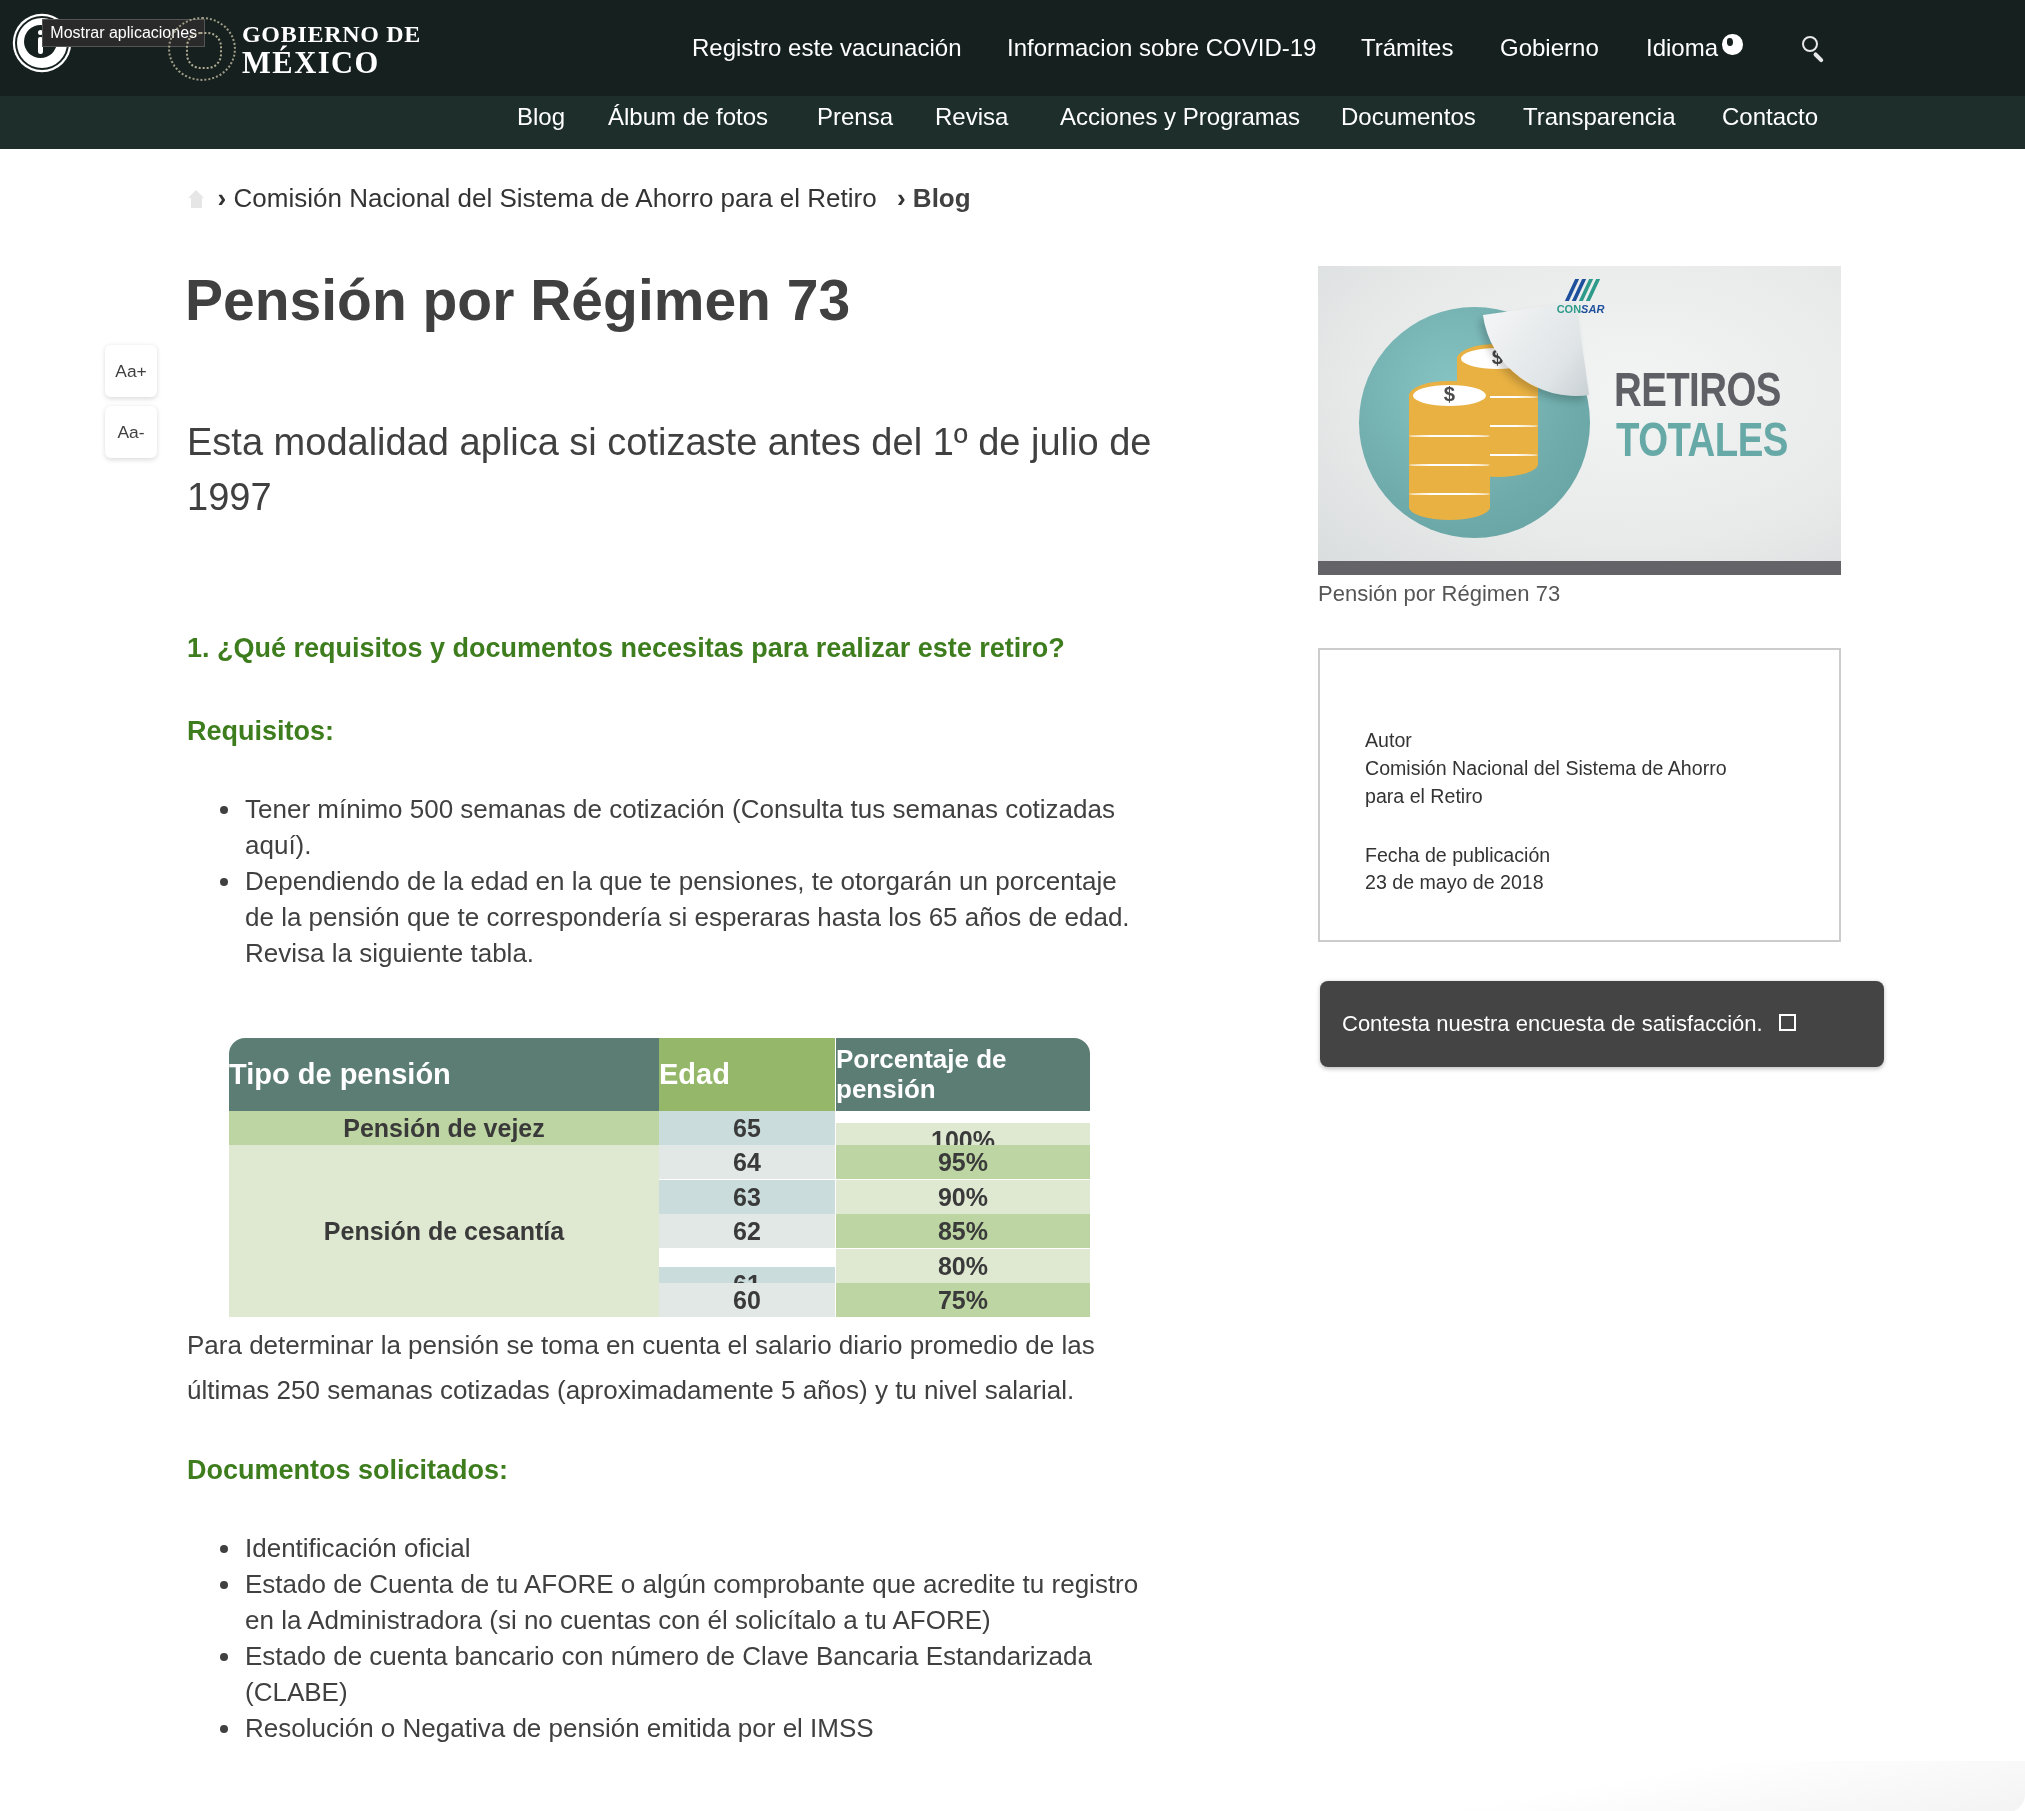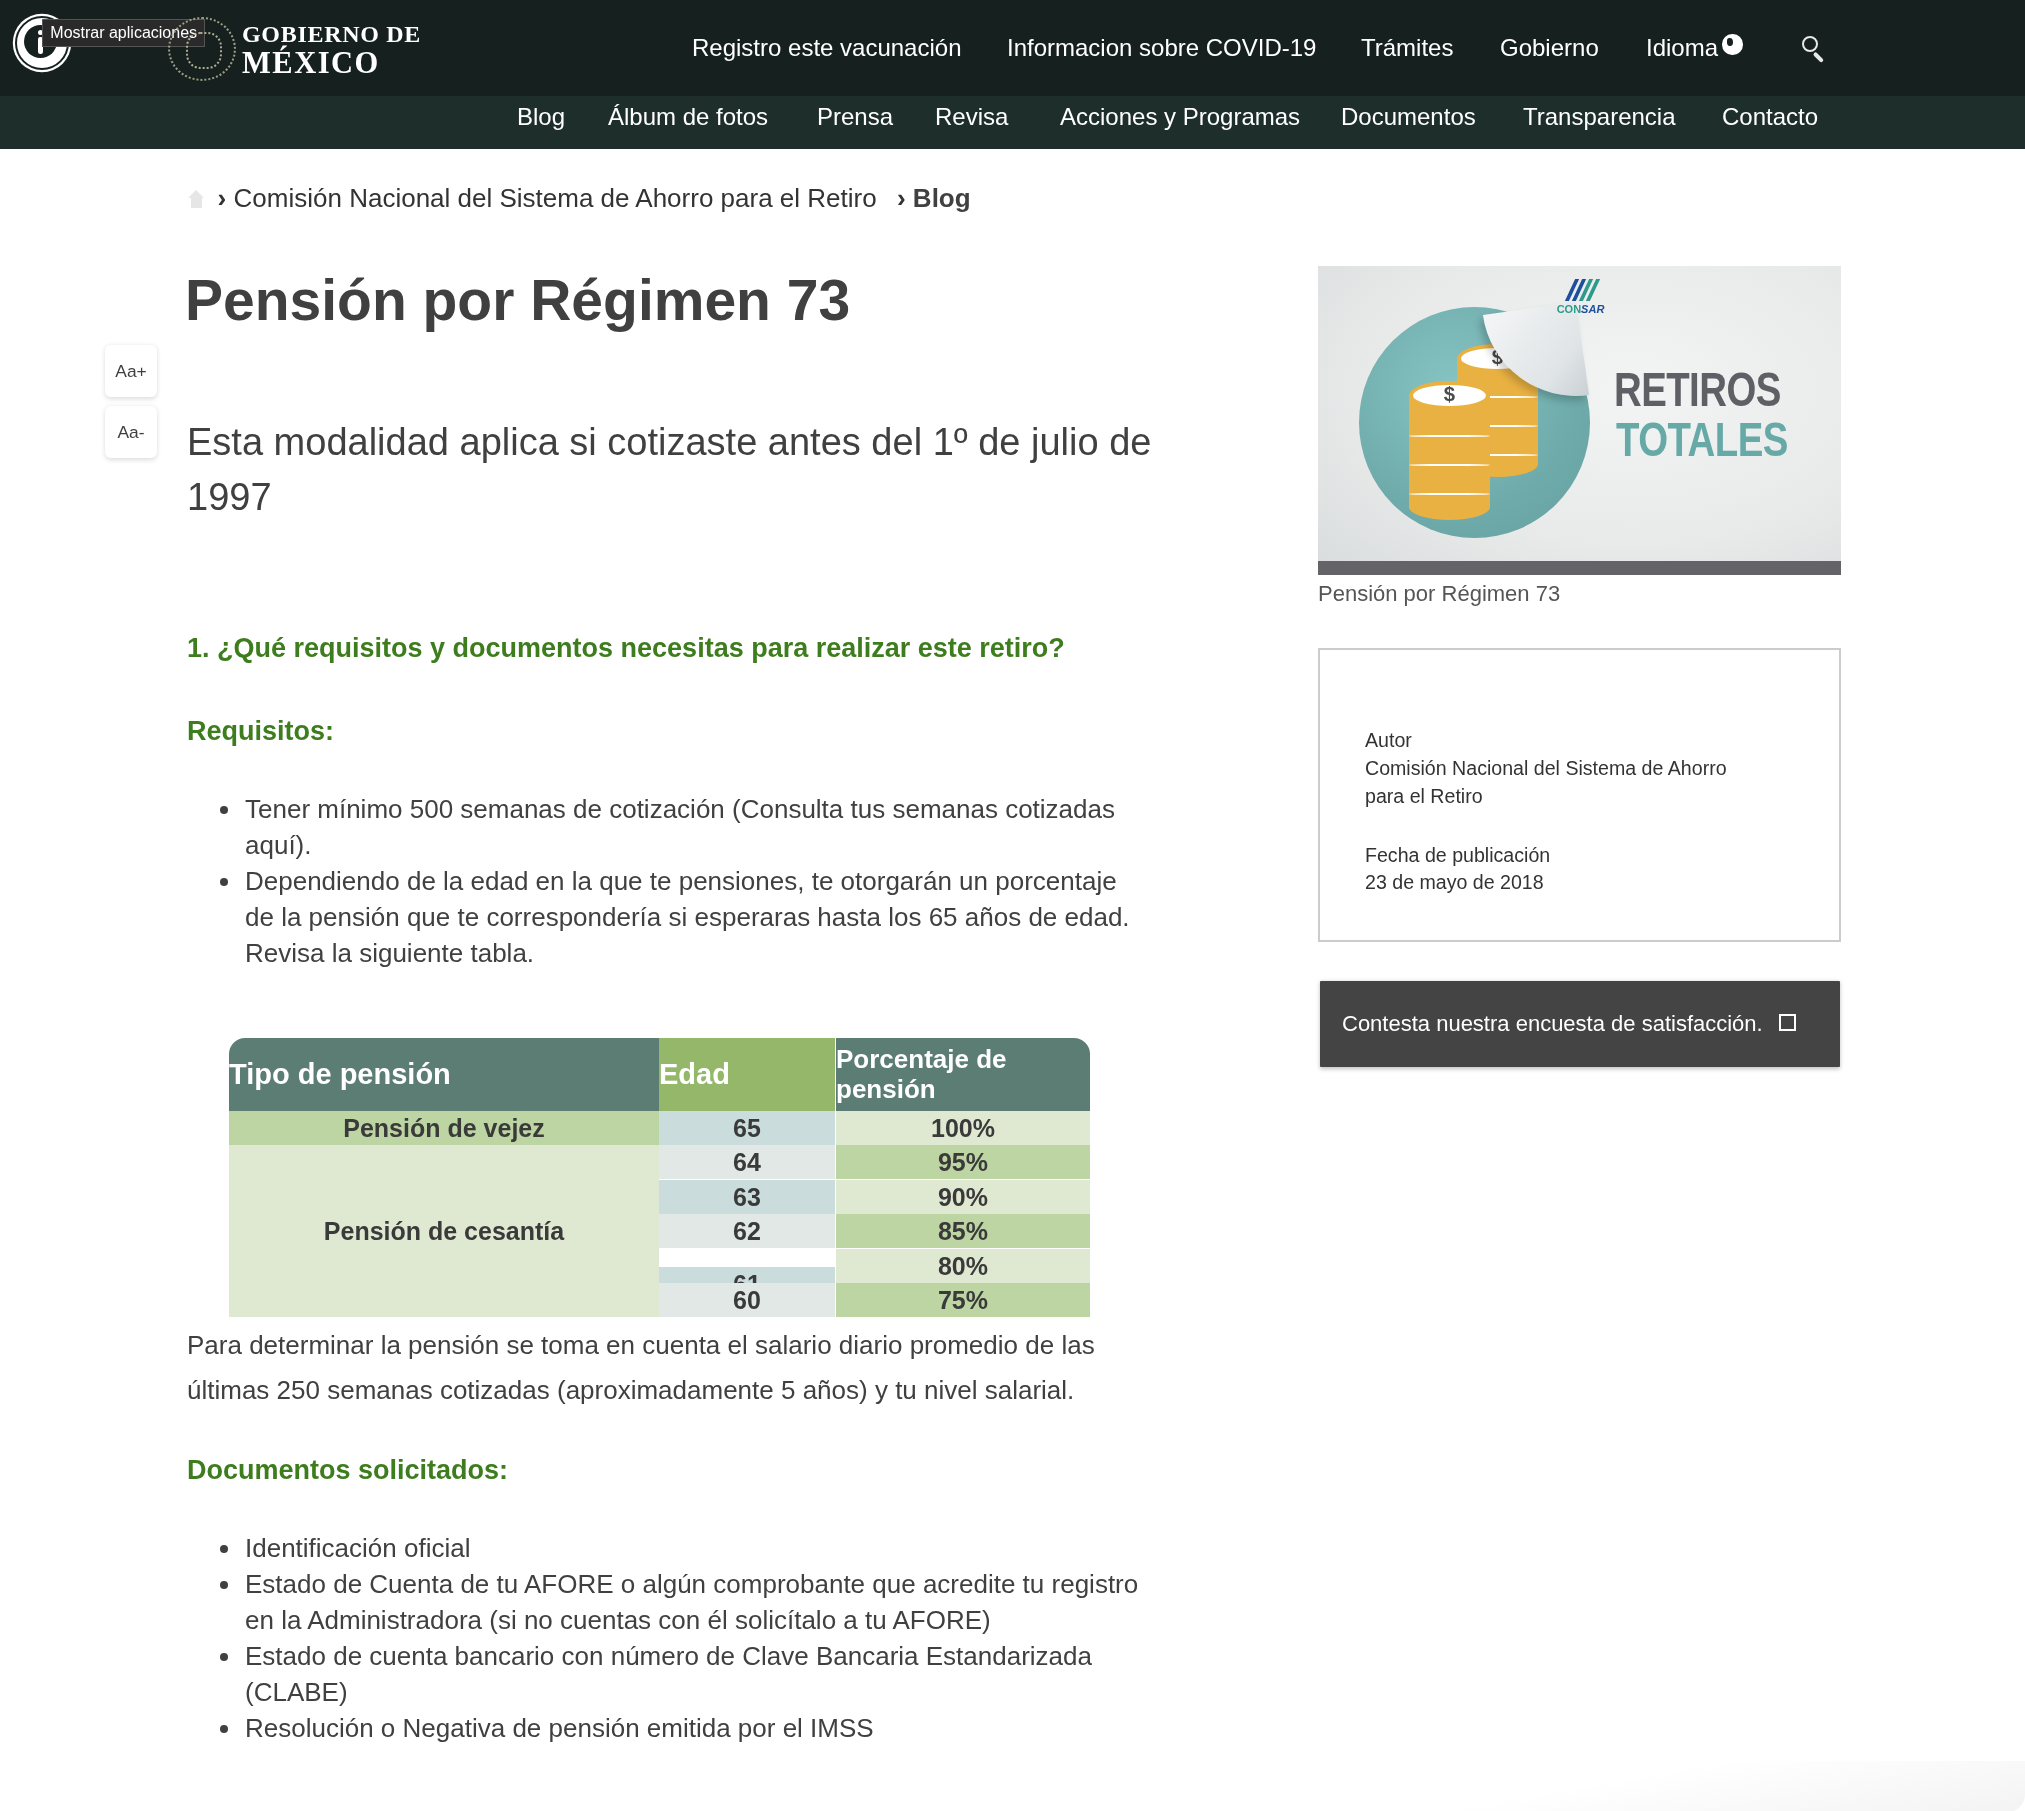--- a/index.html
+++ b/index.html
@@ -95,21 +95,21 @@
   .consar-logo .word b { color: #1e4f9c; font-style: italic; }
   .consar-logo .word i { font-style: normal; font-weight: bold; color: #2d9a8a; }
   .hero-t1 { position: absolute; left: 296px; top: 100px; font-size: 48px; font-weight: bold; color: #5f6066; line-height: 48px; letter-spacing: -0.7px; transform: scaleX(0.8); transform-origin: left; white-space: nowrap; }
   .hero-t2 { position: absolute; left: 298px; top: 150px; font-size: 48px; font-weight: bold; color: #66a9a6; line-height: 48px; letter-spacing: -0.7px; transform: scaleX(0.8); transform-origin: left; white-space: nowrap; }
 
   .hero-caption { position: absolute; left: 1318px; top: 578px; font-size: 22px; line-height: 32px; color: #555555; white-space: nowrap; }
 
   .meta-box { position: absolute; left: 1318px; top: 648px; width: 523px; height: 294px; border: 2.2px solid #cccccc; background: #ffffff; }
   .meta-box .txt { position: absolute; left: 45px; font-size: 19.6px; line-height: 27.6px; color: #333333; width: 436px; }
 
-  .survey { position: absolute; left: 1320px; top: 981px; width: 520px; height: 86px; background: #444444; border-radius: 1px;
+  .survey { position: absolute; left: 1320px; top: 981px; width: 564px; height: 86px; background: #444444; border-radius: 8px;
             box-shadow: 0 1.5px 4.4px rgba(0,0,0,0.25); }
   .survey .label { position: absolute; left: 22px; top: 0; line-height: 86px; font-size: 22px; color: #ffffff; white-space: nowrap; }
   .survey .checkbox-icon { position: absolute; left: 459px; top: 33px; width: 17.4px; height: 17.4px; border: 2.2px solid #ffffff; background: transparent; }
 
   .page-corner { position: absolute; right: 0; bottom: 0; width: 697px; height: 51px; background: linear-gradient(170deg, rgba(255,255,255,0) 40%, #f3f3f3 100%); border-bottom-right-radius: 17.4px; }
 </style>
 </head>
 <body>
 
 <header>
@@ -175,21 +175,21 @@
     <div class="hdr">
       <div class="h-tipo">Tipo de pensión</div>
       <div class="h-edad">Edad</div>
       <div class="h-pct">Porcentaje de pensión</div>
     </div>
     <div class="body">
       <div class="cell c-vejez">Pensión de vejez</div>
       <div class="cell c-cesantia">Pensión de cesantía</div>
 
       <div class="cell c-edad" style="top:0px;background:#cbdcdc">65</div>
-      <div class="cell c-pct" style="top:0px;background:#dfe9d2">100%</div>
+      <div class="cell c-pct" style="top:12px;background:#dfe9d2">100%</div>
 
       <div class="cell c-edad" style="top:34px;background:#e1e8e6">64</div>
       <div class="cell c-pct" style="top:34px;background:#bcd5a2">95%</div>
 
       <div class="cell c-edad" style="top:69px;background:#cbdcdc">63</div>
       <div class="cell c-pct" style="top:69px;background:#dfe9d2">90%</div>
 
       <div class="cell c-edad" style="top:103px;background:#e1e8e6">62</div>
       <div class="cell c-pct" style="top:103px;background:#bcd5a2">85%</div>
 

